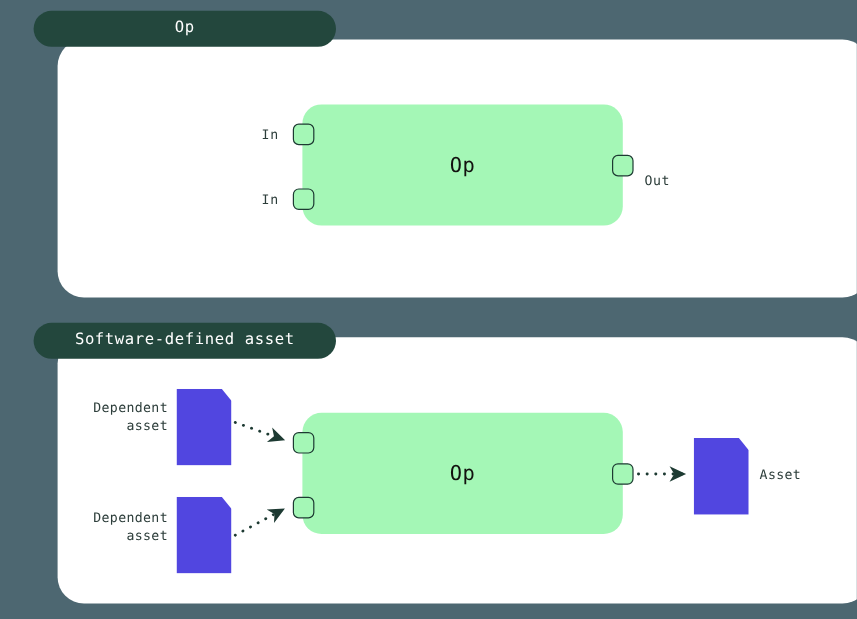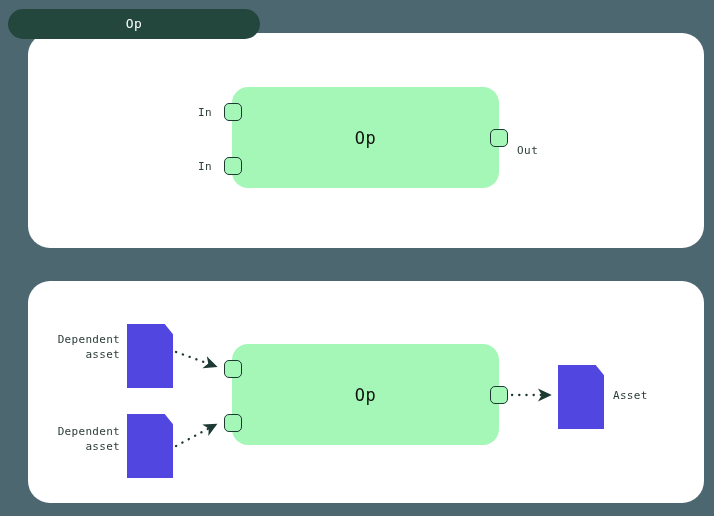--- a/index.html
+++ b/index.html
@@ -11,20 +11,21 @@
     height: 516px;
     background: #4d6771;
     font-family: "DejaVu Sans Mono", "Liberation Mono", monospace;
     overflow: hidden;
     position: relative;
   }
 
   .stage {
     position: absolute;
     inset: 0;
+    margin-left: 20px;
   }
 
   
   .panel {
     position: absolute;
     left: 28px;
     width: 676px;
     background: #ffffff;
     border-radius: 22px;
   }
@@ -140,20 +141,21 @@
 
   <div class="port" id="port-in-1"></div>
   <div class="port" id="port-in-2"></div>
   <div class="port" id="port-out-1"></div>
 
   <div class="port-label" id="label-in-1">In</div>
   <div class="port-label" id="label-in-2">In</div>
   <div class="port-label" id="label-out-1">Out</div>
 
   <div class="panel" id="panel-asset"></div>
+  <div class="panel-tab" id="tab-asset">Software-defined asset</div>
 
   <div class="op-box" id="op-box-2">Op</div>
 
   <div class="port" id="port-in-3"></div>
   <div class="port" id="port-in-4"></div>
   <div class="port" id="port-out-2"></div>
 
   <div class="asset-icon" id="asset-dep-1"></div>
   <div class="asset-icon" id="asset-dep-2"></div>
   <div class="asset-icon" id="asset-out"></div>

